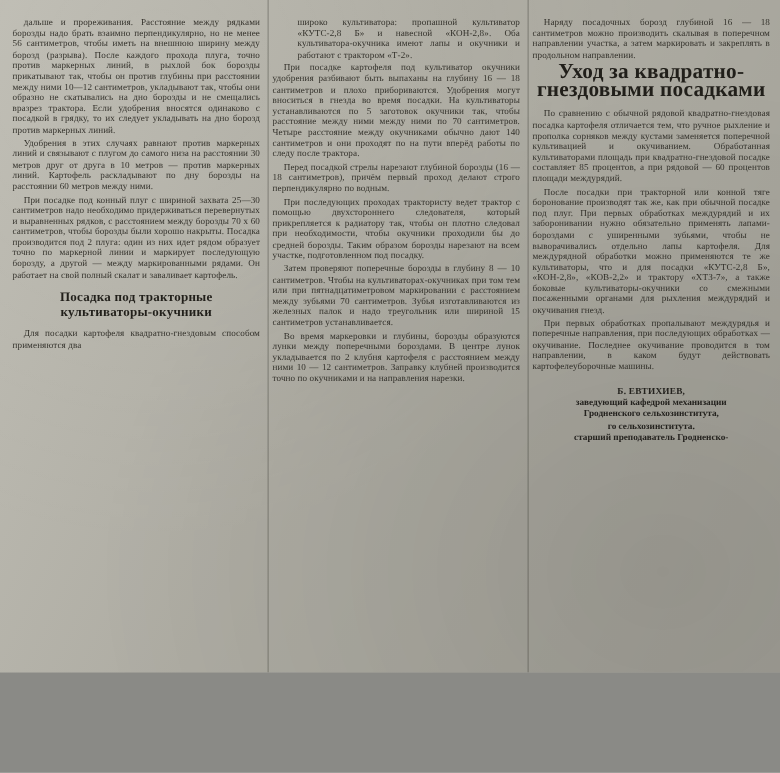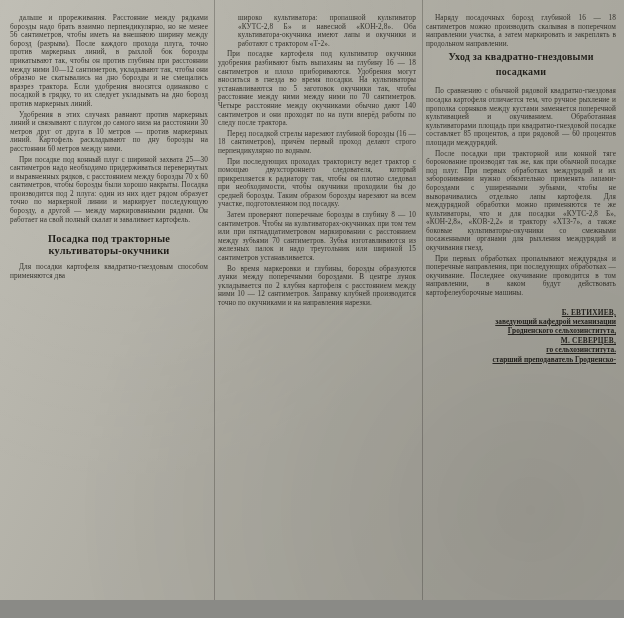--- a/index.html
+++ b/index.html
@@ -9,21 +9,21 @@
   }
   body {
     width: 624px;
     height: 618px;
     overflow: hidden;
     font-family: "Liberation Serif", serif;
   }
   #page {
     position: relative;
     width: 624px;
-    height: 600px;
+    height: 538px;
     background: #b9b7ad;
     background-image:
       linear-gradient(115deg, rgba(255,255,255,0.10) 0%, rgba(0,0,0,0.06) 45%, rgba(0,0,0,0.12) 100%);
     box-sizing: border-box;
     overflow: hidden;
   }
   
   #page::after {
     content: "";
     position: absolute;
@@ -82,33 +82,32 @@
     margin: 9px 0 6px 0;
     font-size: 10.4px;
     line-height: 12px;
     text-align: center;
     font-weight: bold;
     color: #211f1a;
     font-family: "Liberation Serif", serif;
     letter-spacing: 0.2px;
   }
   h2.head.big {
-    font-size: 10px;
+    font-size: 17px;
     line-height: 14.5px;
     margin-top: 0;
     margin-bottom: 8px;
   }
 
   .sig {
     margin-top: 10px;
-    text-align: right;
+    text-align: center;
     font-size: 7.4px;
     line-height: 9.4px;
     color: #262420;
-    text-decoration: underline;
   }
   .sig .name {
     font-weight: bold;
     letter-spacing: 0.2px;
   }
   .sig .role {
     font-weight: bold;
   }
 </style>
 </head>
@@ -142,20 +141,19 @@
       <p>Наряду посадочных борозд глубиной 16 — 18 сантиметров можно производить скалывая в поперечном направлении участка, а затем маркировать и закреплять в продольном направлении.</p>
       <h2 class="head big">Уход за квадратно-гнездовыми посадками</h2>
       <p>По сравнению с обычной рядовой квадратно-гнездовая посадка картофеля отличается тем, что ручное рыхление и прополка сорняков между кустами заменяется поперечной культивацией и окучиванием. Обработанная культиваторами площадь при квадратно-гнездовой посадке составляет 85 процентов, а при рядовой — 60 процентов площади междурядий.</p>
       <p>После посадки при тракторной или конной тяге боронование производят так же, как при обычной посадке под плуг. При первых обработках междурядий и их заборонивании нужно обязательно применять лапами-бороздами с уширенными зубьями, чтобы не выворачивались отдельно лапы картофеля. Для междурядной обработки можно применяются те же культиваторы, что и для посадки «КУТС-2,8 Б», «КОН-2,8», «КОВ-2,2» и трактору «ХТЗ-7», а также боковые культиваторы-окучники со смежными посаженными органами для рыхления междурядий и окучивания гнезд.</p>
       <p>При первых обработках пропалывают междурядья и поперечные направления, при последующих обработках — окучивание. Последнее окучивание проводится в том направлении, в каком будут действовать картофелеуборочные машины.</p>
 
       <div class="sig">
         <div class="name">Б. ЕВТИХИЕВ,</div>
         <div class="role">заведующий кафедрой механизации</div>
         <div class="role">Гродненского сельхозинститута,</div>
-        <div class="name">М. СЕВЕРЦЕВ,</div>
         <div class="role">го сельхозинститута.</div>
         <div class="role">старший преподаватель Гродненско-</div>
       </div>
     </div>
 
   </div>
 </div>
 
 </body></html>

